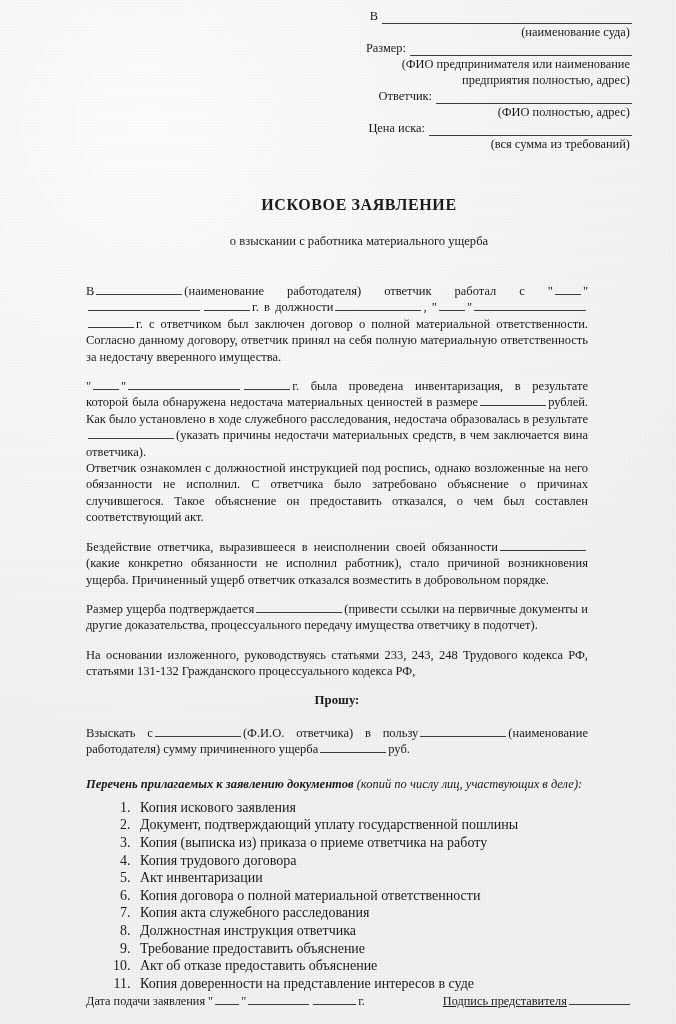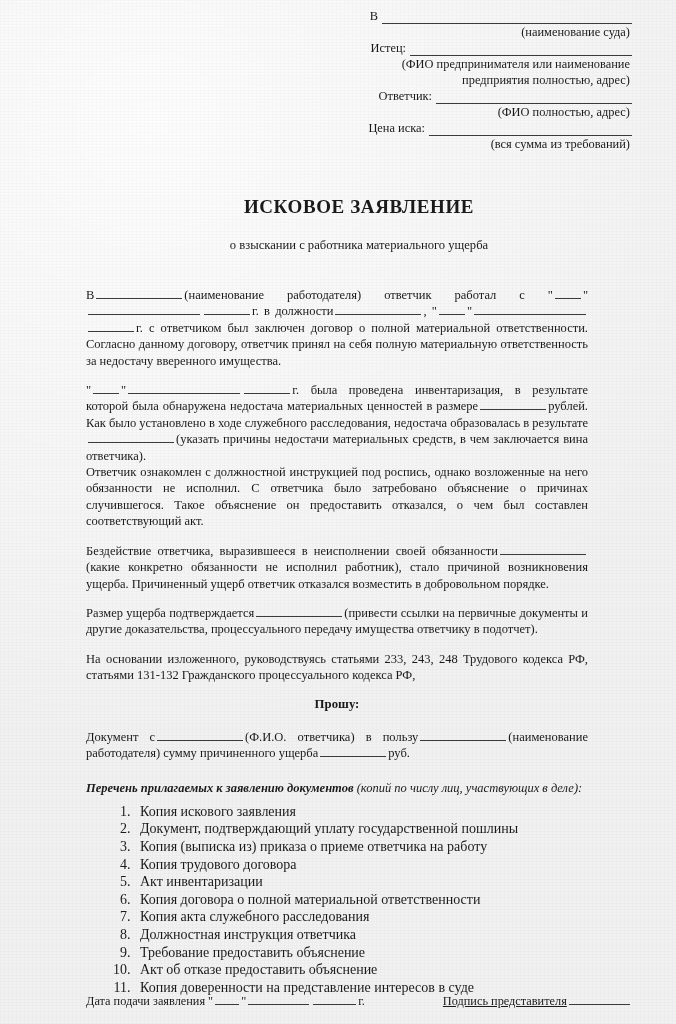--- a/index.html
+++ b/index.html
@@ -69,21 +69,21 @@
     line-height: 16px;
     padding-right: 2px;
   }
 
   
   .title-wrap {
     margin-top: 44px;
     text-align: center;
   }
   .doc-title {
-    font-size: 19px;
+    font-size: 16px;
     font-weight: bold;
     letter-spacing: 0.6px;
   }
   .doc-subtitle {
     margin-top: 20px;
     font-size: 12.6px;
   }
 
   
   .body-wrap {
@@ -163,21 +163,21 @@
 
     <div class="header">
 
       <div class="hdr-row">
         <span class="lbl">В</span>
         <span class="hdr-rule r-w1"></span>
       </div>
       <div class="hdr-note">(наименование суда)</div>
 
       <div class="hdr-row">
-        <span class="lbl">Истец:</span>
+        <span class="lbl">Размер:</span>
         <span class="hdr-rule r-w2"></span>
       </div>
       <div class="hdr-note">(ФИО предпринимателя или наименование</div>
       <div class="hdr-note">предприятия полностью, адрес)</div>
 
       <div class="hdr-row">
         <span class="lbl">Ответчик:</span>
         <span class="hdr-rule r-w3"></span>
       </div>
       <div class="hdr-note">(ФИО полностью, адрес)</div>
@@ -212,21 +212,21 @@
 
       <p class="para">
         <span>Размер ущерба подтверждается</span><span class="fill f-lg"></span><span>(привести ссылки на первичные документы и другие доказательства, процессуального передачу имущества ответчику в подотчет).</span>
       </p>
 
       <p class="para">На основании изложенного, руководствуясь статьями 233, 243, 248 Трудового кодекса РФ, статьями 131-132 Гражданского процессуального кодекса РФ,</p>
 
       <div class="center-bold">Прошу:</div>
 
       <p class="para">
-        <span>Документ с</span><span class="fill f-lg"></span><span>(Ф.И.О. ответчика) в пользу</span><span class="fill f-lg"></span><span>(наименование работодателя) сумму причиненного ущерба</span><span class="fill f-md"></span><span>руб.</span>
+        <span>Взыскать с</span><span class="fill f-lg"></span><span>(Ф.И.О. ответчика) в пользу</span><span class="fill f-lg"></span><span>(наименование работодателя) сумму причиненного ущерба</span><span class="fill f-md"></span><span>руб.</span>
       </p>
 
       <div class="list-head">
         <b>Перечень прилагаемых к заявлению документов</b>
         <span>(копий по числу лиц, участвующих в деле):</span>
       </div>
 
       <ol class="docs">
         <li>Копия искового заявления</li>
         <li>Документ, подтверждающий уплату государственной пошлины</li>

